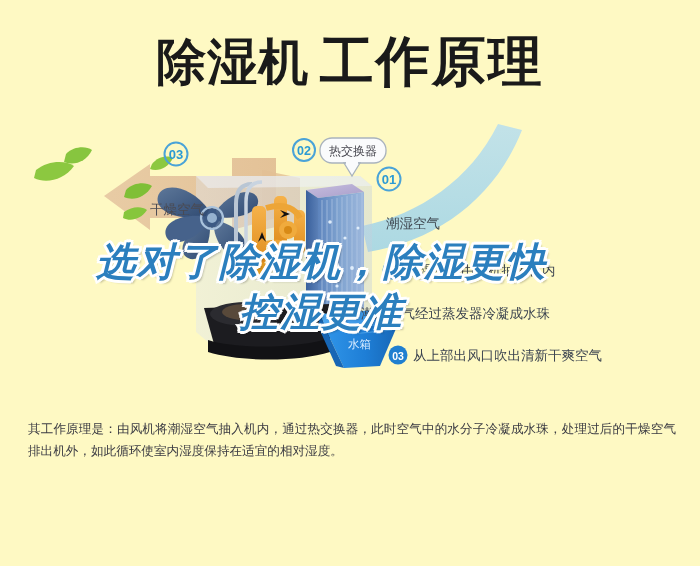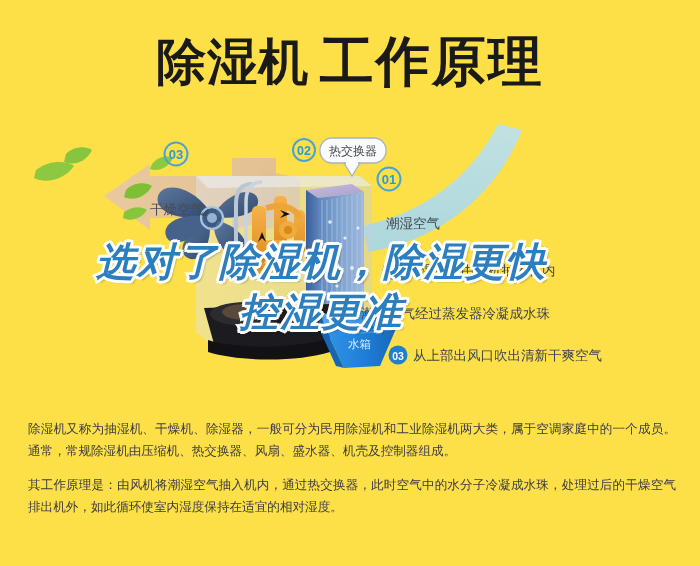--- a/index.html
+++ b/index.html
@@ -7,21 +7,21 @@
     padding: 0;
     background: #f0f0f4;
   }
   body {
     font-family: "Liberation Sans", sans-serif;
   }
   #page {
     position: relative;
     width: 700px;
     height: 566px;
-    background: #fde047;
+    background: #fef9c3;
     overflow: hidden;
   }
 
   
   #title-bar {
     position: absolute;
     left: 0; top: 26px;
     width: 700px;
     text-align: center;
     white-space: nowrap;
@@ -281,17 +281,16 @@
       </g>
     </g>
   </svg>
 
   <div id="promo">
     <div class="promo-line l1">选对了除湿机，除湿更快</div>
     <div class="promo-line l2">控湿更准</div>
   </div>
 
   <div id="body-copy">
-    <p>除湿机又称为抽湿机、干燥机、除湿器，一般可分为民用除湿机和工业除湿机两大类，属于空调家庭中的一个成员。通常，常规除湿机由压缩机、热交换器、风扇、盛水器、机壳及控制器组成。</p>
     <p>其工作原理是：由风机将潮湿空气抽入机内，通过热交换器，此时空气中的水分子冷凝成水珠，处理过后的干燥空气排出机外，如此循环使室内湿度保持在适宜的相对湿度。</p>
   </div>
 
 </div>
 
 </body></html>

